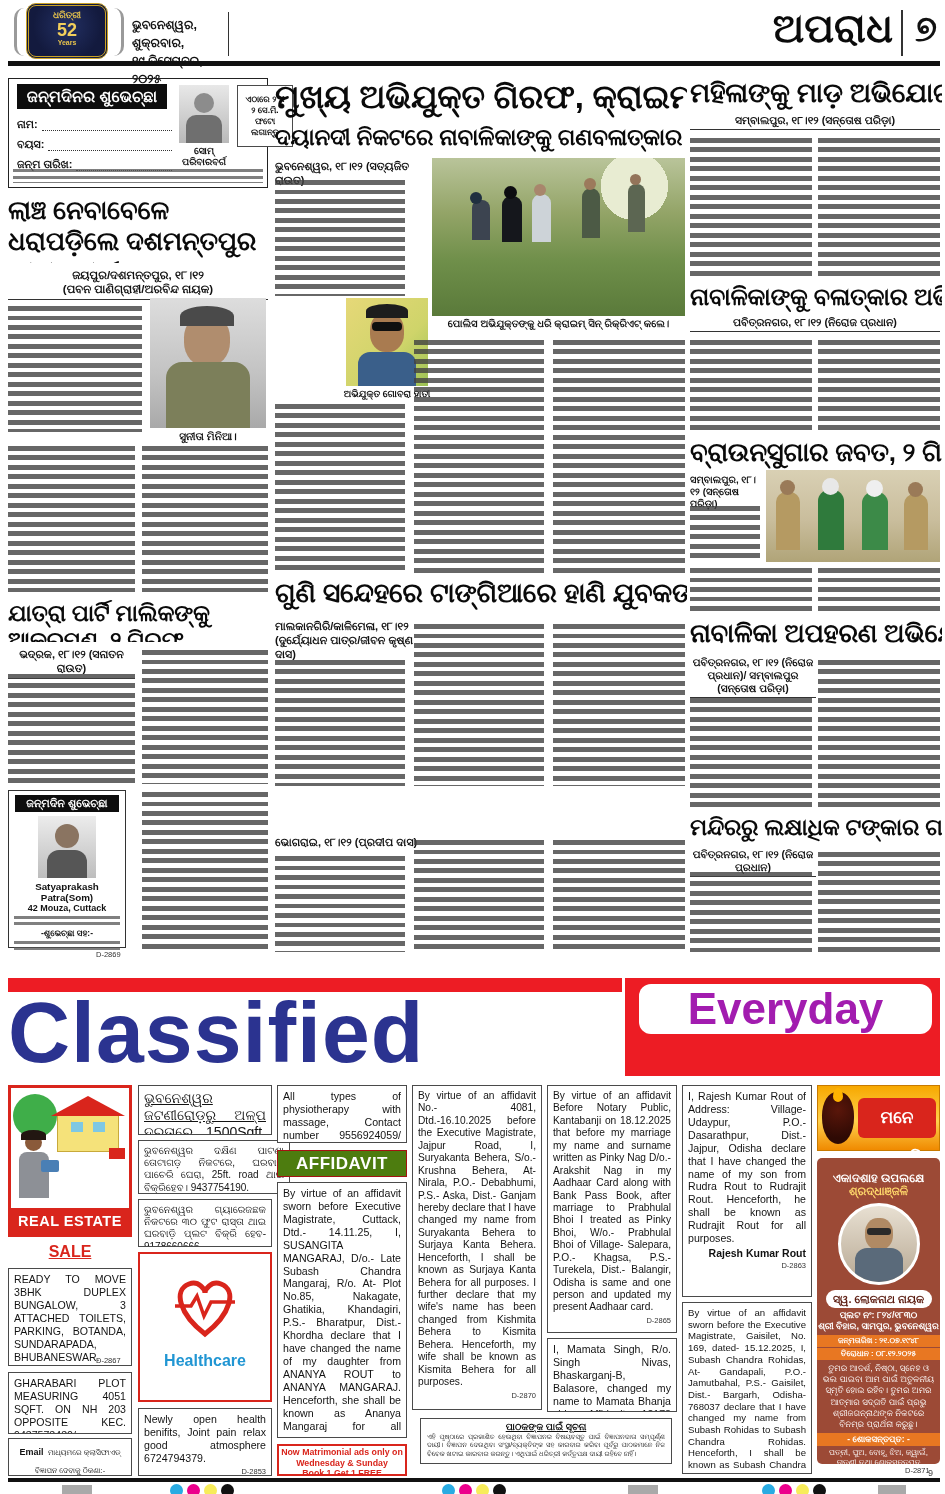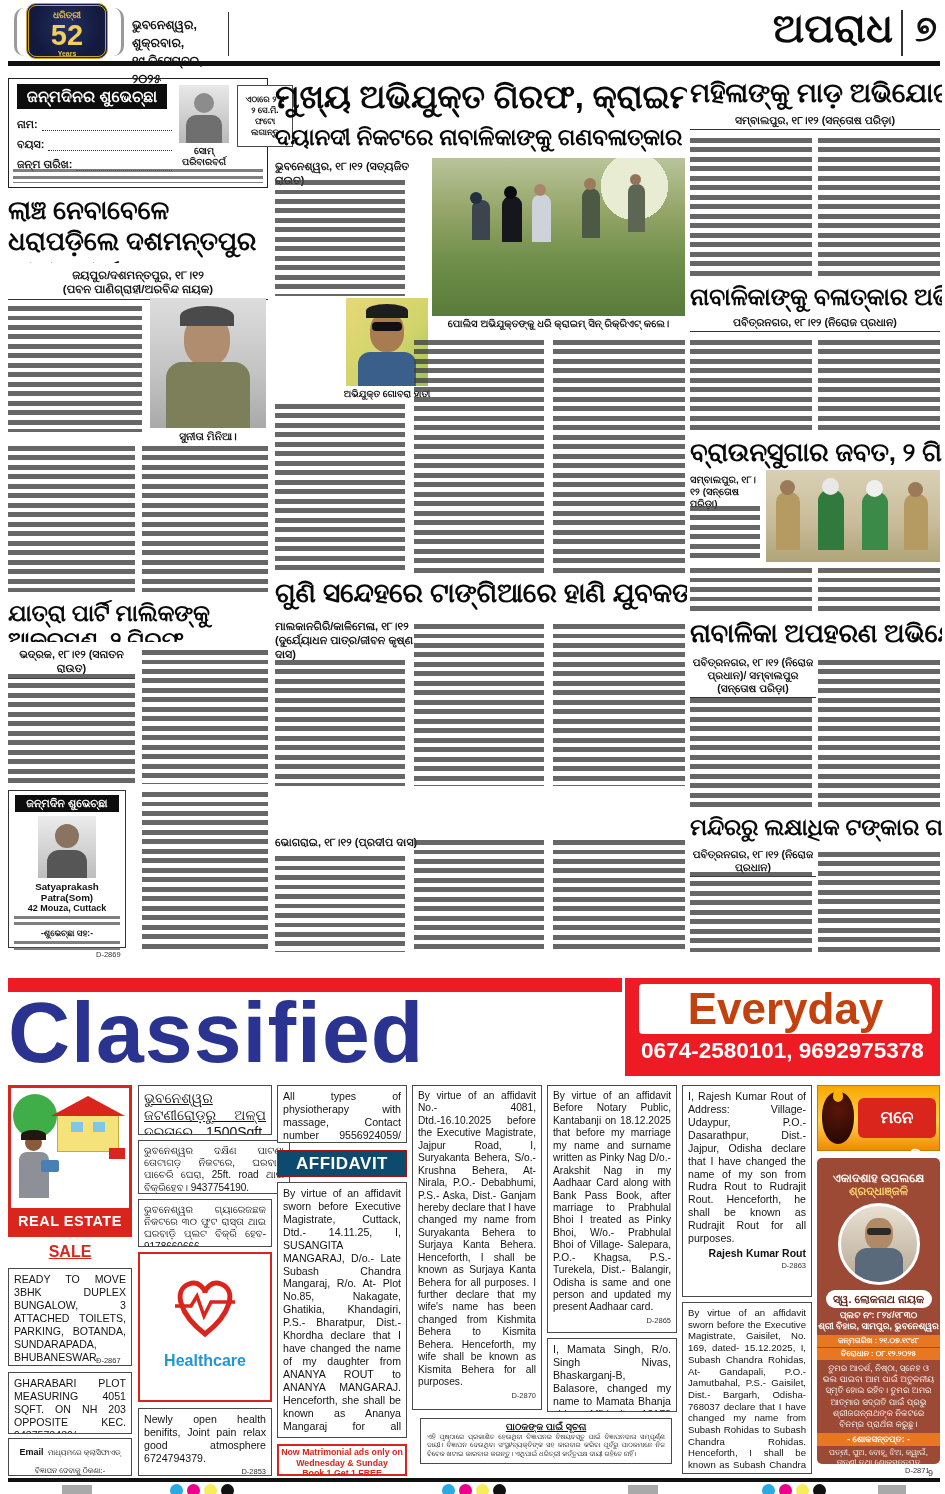--- a/index.html
+++ b/index.html
@@ -23,21 +23,21 @@
   .field{display:flex;align-items:flex-end;font-size:11px;font-weight:700;margin-top:7px;}
   .field .dots{flex:1;border-bottom:1.5px dotted #333;margin-left:4px;height:10px;}
 </style>
 </head>
 <body>
 
 <div class="page">
 
   <div class="abs" style="left:26px;top:3px;width:82px;height:56px;border-radius:10px;background:radial-gradient(circle at 50% 40%,#233063 0%,#131a3e 70%);border:3px double #c9a227;">
     <div class="center" style="color:#e6c34c;font-size:9px;font-weight:700;margin-top:4px;">ଧରିତ୍ରୀ</div>
-    <div class="center" style="color:#f2cf5b;font-size:29px;font-weight:800;line-height:1;">52</div>
+    <div class="center" style="color:#f2cf5b;font-size:18px;font-weight:800;line-height:1;">52</div>
     <div class="center" style="color:#e6c34c;font-size:7px;font-weight:700;">Years</div>
   </div>
   <div class="abs" style="left:14px;top:8px;width:10px;height:48px;border-left:3px solid #9a9a9a;border-radius:12px 0 0 12px;"></div>
   <div class="abs" style="left:114px;top:8px;width:10px;height:48px;border-right:3px solid #9a9a9a;border-radius:0 12px 12px 0;"></div>
 
   <div class="abs" style="left:132px;top:16px;width:90px;font-size:12.5px;font-weight:700;line-height:1.45;">
     <div>ଭୁବନେଶ୍ୱର, ଶୁକ୍ରବାର,</div>
     <div>୧୯ ଡିସେମ୍ବର, ୨୦୨୫</div>
   </div>
   <div class="abs vrule" style="left:228px;top:12px;height:44px;"></div>
@@ -190,22 +190,21 @@
   <div class="abs st" style="left:818px;top:660px;width:122px;height:148px;"></div>
 
   <div class="abs hl" style="left:690px;top:814px;width:252px;height:32px;font-size:23px;white-space:nowrap;">ମନ୍ଦିରରୁ ଲକ୍ଷାଧିକ ଟଙ୍କାର ଗହଣା ଚୋରି</div>
   <div class="abs by byu" style="left:690px;top:848px;width:126px;font-size:10.5px;">ପବିତ୍ରନଗର, ୧୮।୧୨ (ନିରୋଜ ପ୍ରଧାନ)</div>
   <div class="abs st" style="left:690px;top:872px;width:122px;height:80px;"></div>
   <div class="abs st" style="left:818px;top:852px;width:122px;height:100px;"></div>
 
   <div class="abs" style="left:8px;top:978px;width:614px;height:14px;background:#ed1c24;"></div>
   <div class="abs" style="left:8px;top:988px;width:614px;height:88px;color:#2b3390;font-weight:800;font-size:86px;line-height:88px;letter-spacing:1px;overflow:hidden;">Classified</div>
   <div class="abs" style="left:625px;top:978px;width:315px;height:98px;background:#ed1c24;">
-    <div style="margin:6px 8px 0 14px;background:#fff;border-radius:4px;height:50px;color:#c2410c;font-weight:800;font-size:44px;text-align:center;line-height:50px;overflow:hidden;">Everyday</div>
-    <div style="color:#fff;font-weight:800;font-size:22.5px;text-align:center;margin-top:4px;">0674-2580101, 9692975378</div>
+    <div style="margin:6px 8px 0 14px;background:#fff;border-radius:12px;height:50px;color:#a21caf;font-weight:800;font-size:44px;text-align:center;line-height:50px;overflow:hidden;">Everyday</div>
   </div>
 
   <div class="abs" style="left:8px;top:1085px;width:124px;height:152px;border:3px solid #d9251c;background:#fff;">
     <div class="abs" style="left:0;top:0;width:118px;height:118px;overflow:hidden;">
       <div class="abs" style="left:2px;top:6px;width:44px;height:44px;border-radius:50%;background:#3fae49;"></div>
       <div class="abs" style="left:46px;top:26px;width:62px;height:38px;background:#f5e27a;border:1px solid #c8a93a;"></div>
       <div class="abs" style="left:40px;top:8px;width:0;height:0;border-left:37px solid transparent;border-right:37px solid transparent;border-bottom:20px solid #d9251c;"></div>
       <div class="abs" style="left:60px;top:34px;width:12px;height:10px;background:#7ec8e3;"></div>
       <div class="abs" style="left:82px;top:34px;width:12px;height:10px;background:#7ec8e3;"></div>
       <div class="abs" style="left:98px;top:60px;width:16px;height:11px;background:#d9251c;"></div>
@@ -250,21 +249,21 @@
   </div>
   <div class="abs box" style="left:138px;top:1408px;width:134px;height:68px;border-width:1px;">
     <div class="adtxt">Newly open health benifits, Joint pain relax good atmosphere 6724794379.</div>
     <div class="adid">D-2853</div>
   </div>
 
   <div class="abs box" style="left:277px;top:1085px;width:130px;height:58px;">
     <div class="adtxt">All types of physiotherapy with massage, Contact number 9556924059/ 7656969134.</div>
 
   </div>
-  <div class="abs" style="left:277px;top:1150px;width:130px;height:27px;background:#0c4a6e;border:1.5px solid #a51212;color:#fff;font-weight:800;font-size:17px;text-align:center;line-height:25px;letter-spacing:.5px;">AFFIDAVIT</div>
+  <div class="abs" style="left:277px;top:1150px;width:130px;height:27px;background:#4d7c0f;border:1.5px solid #a51212;color:#fff;font-weight:800;font-size:17px;text-align:center;line-height:25px;letter-spacing:.5px;">AFFIDAVIT</div>
   <div class="abs box" style="left:277px;top:1182px;width:130px;height:256px;">
     <div class="adtxt">By virtue of an affidavit sworn before Executive Magistrate, Cuttack, Dtd.- 14.11.25, I, SUSANGITA MANGARAJ, D/o.- Late Subash Chandra Mangaraj, R/o. At- Plot No.85, Nakagate, Ghatikia, Khandagiri, P.S.- Bharatpur, Dist.- Khordha declare that I have changed the name of my daughter from ANANYA ROUT to ANANYA MANGARAJ. Henceforth, she shall be known as Ananya Mangaraj for all purposes.</div>
 
   </div>
   <div class="abs center" style="left:277px;top:1444px;width:130px;height:32px;border:2px solid #d9251c;color:#d9251c;font-weight:800;font-size:8.8px;line-height:1.2;padding-top:1px;box-sizing:border-box;">
     <div>Now Matrimonial ads only on</div>
     <div>Wednesday &amp; Sunday</div>
     <div>Book 1 Get 1 FREE</div>
   </div>
 

